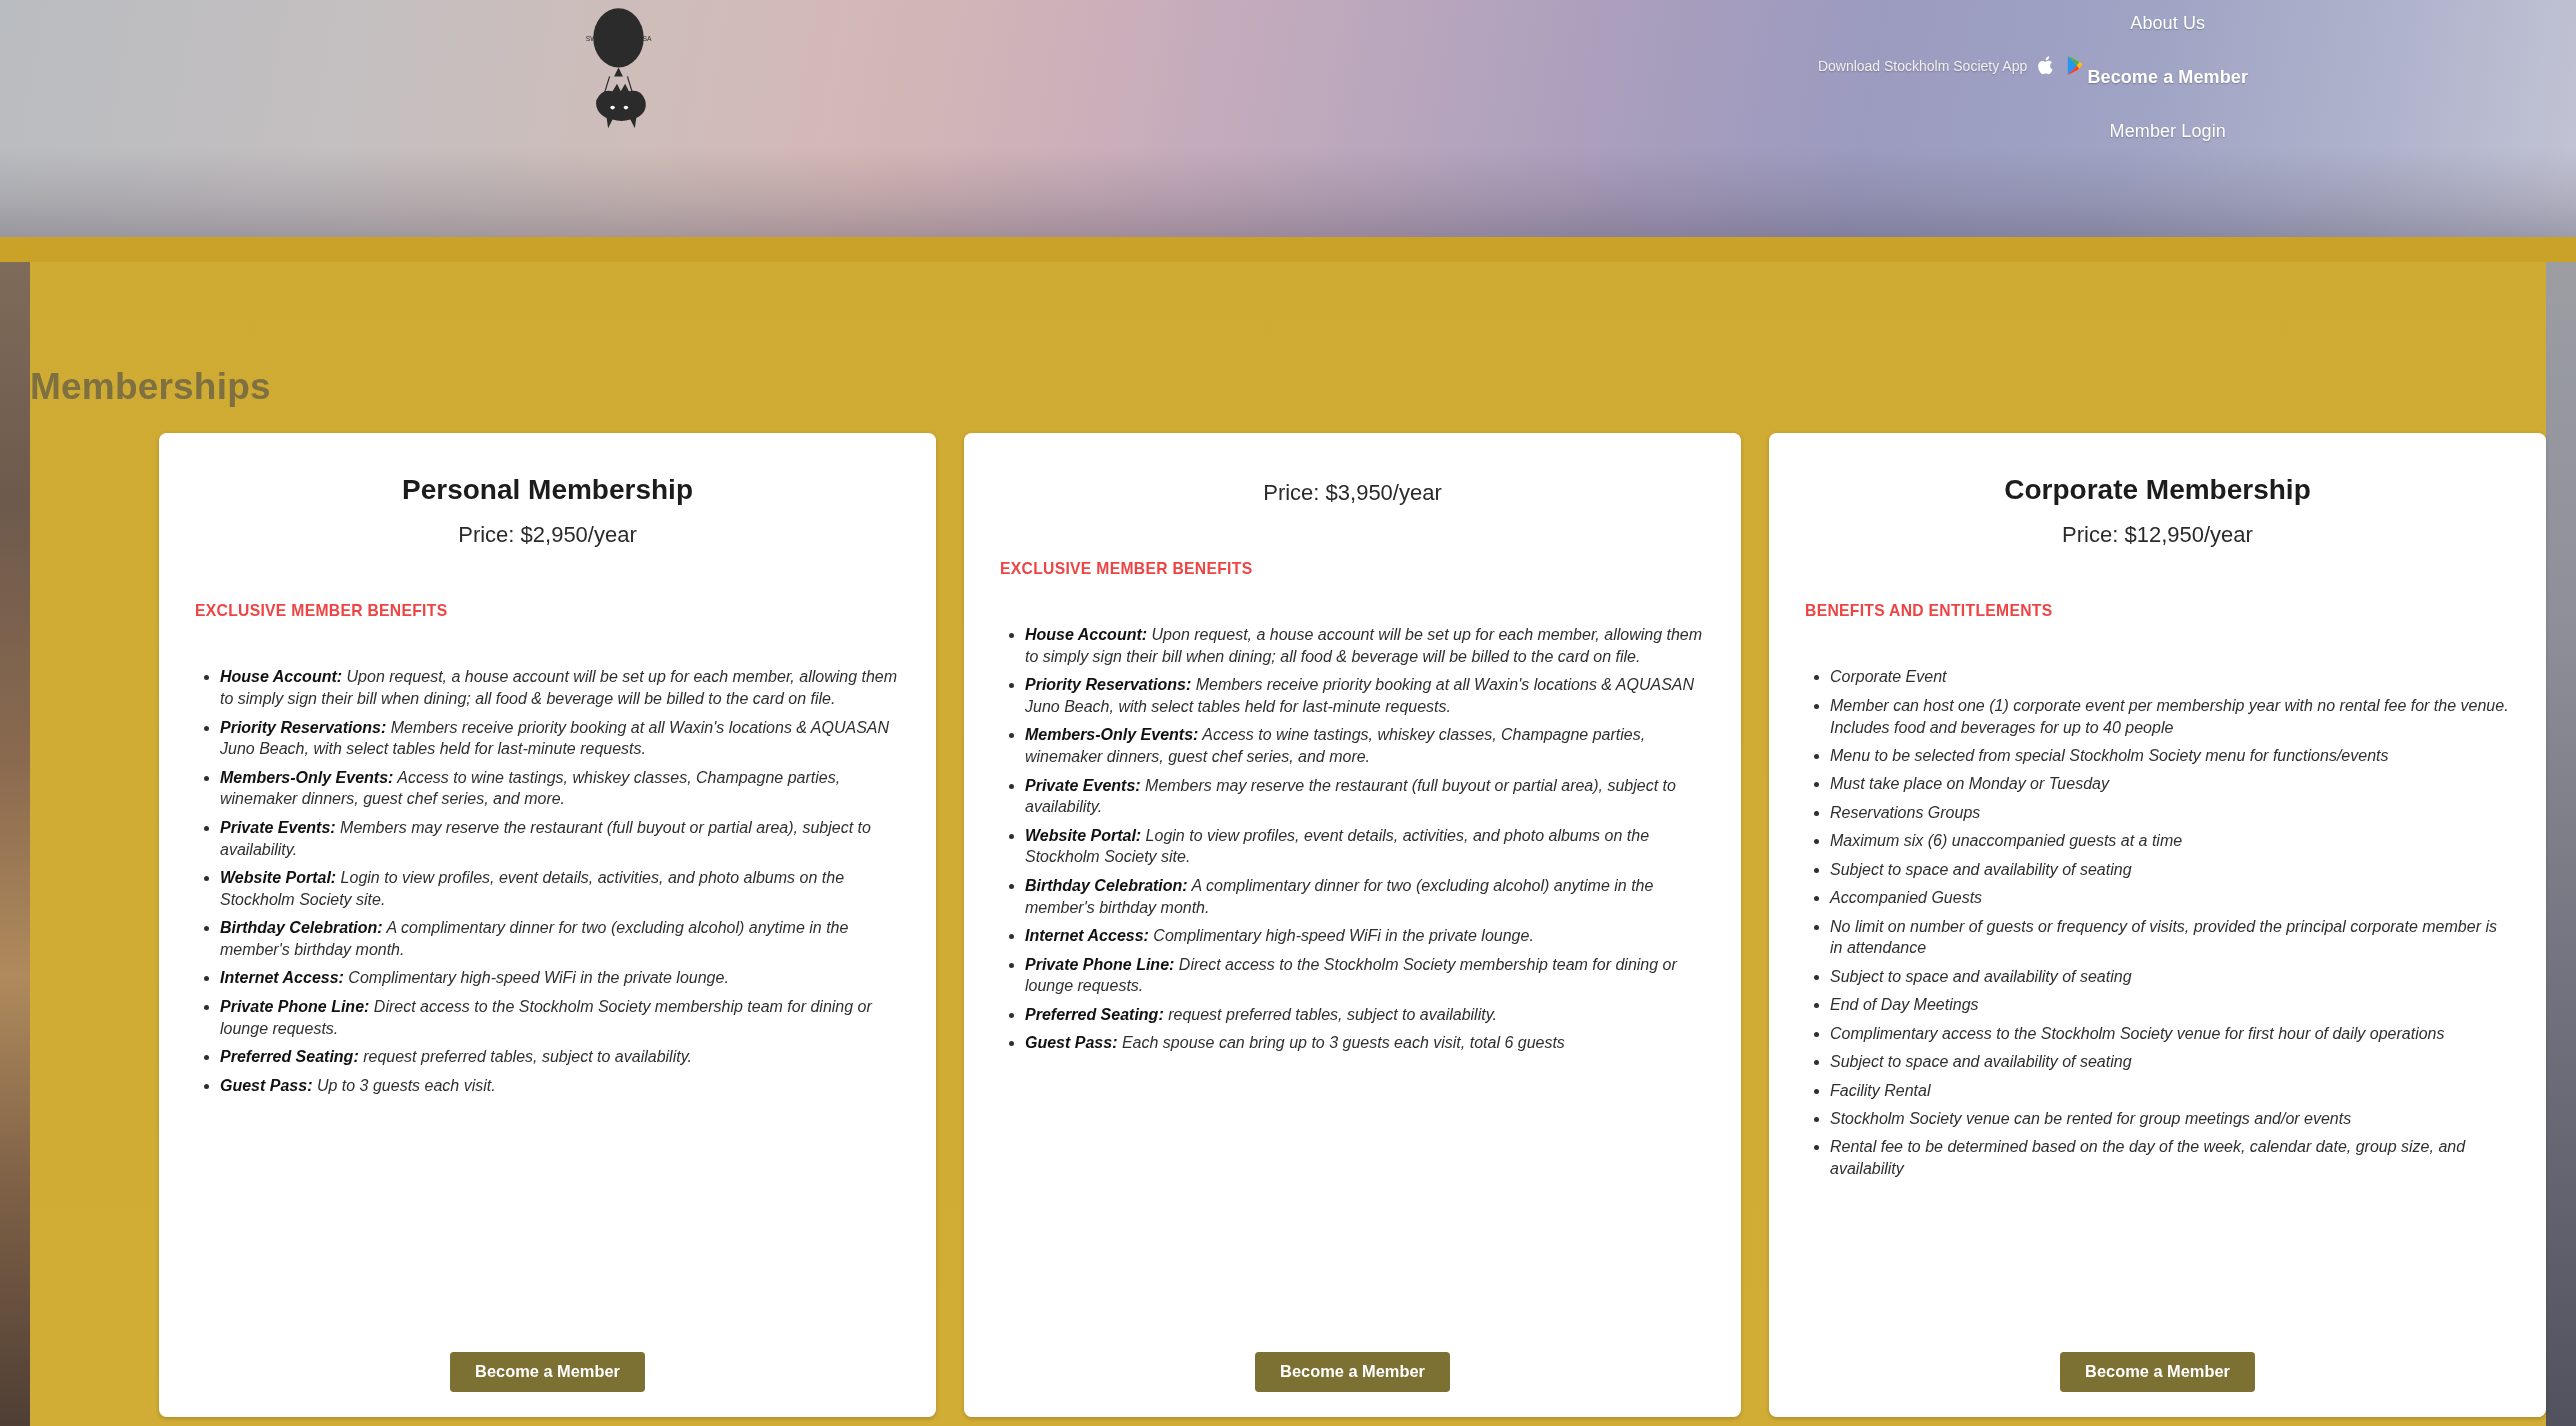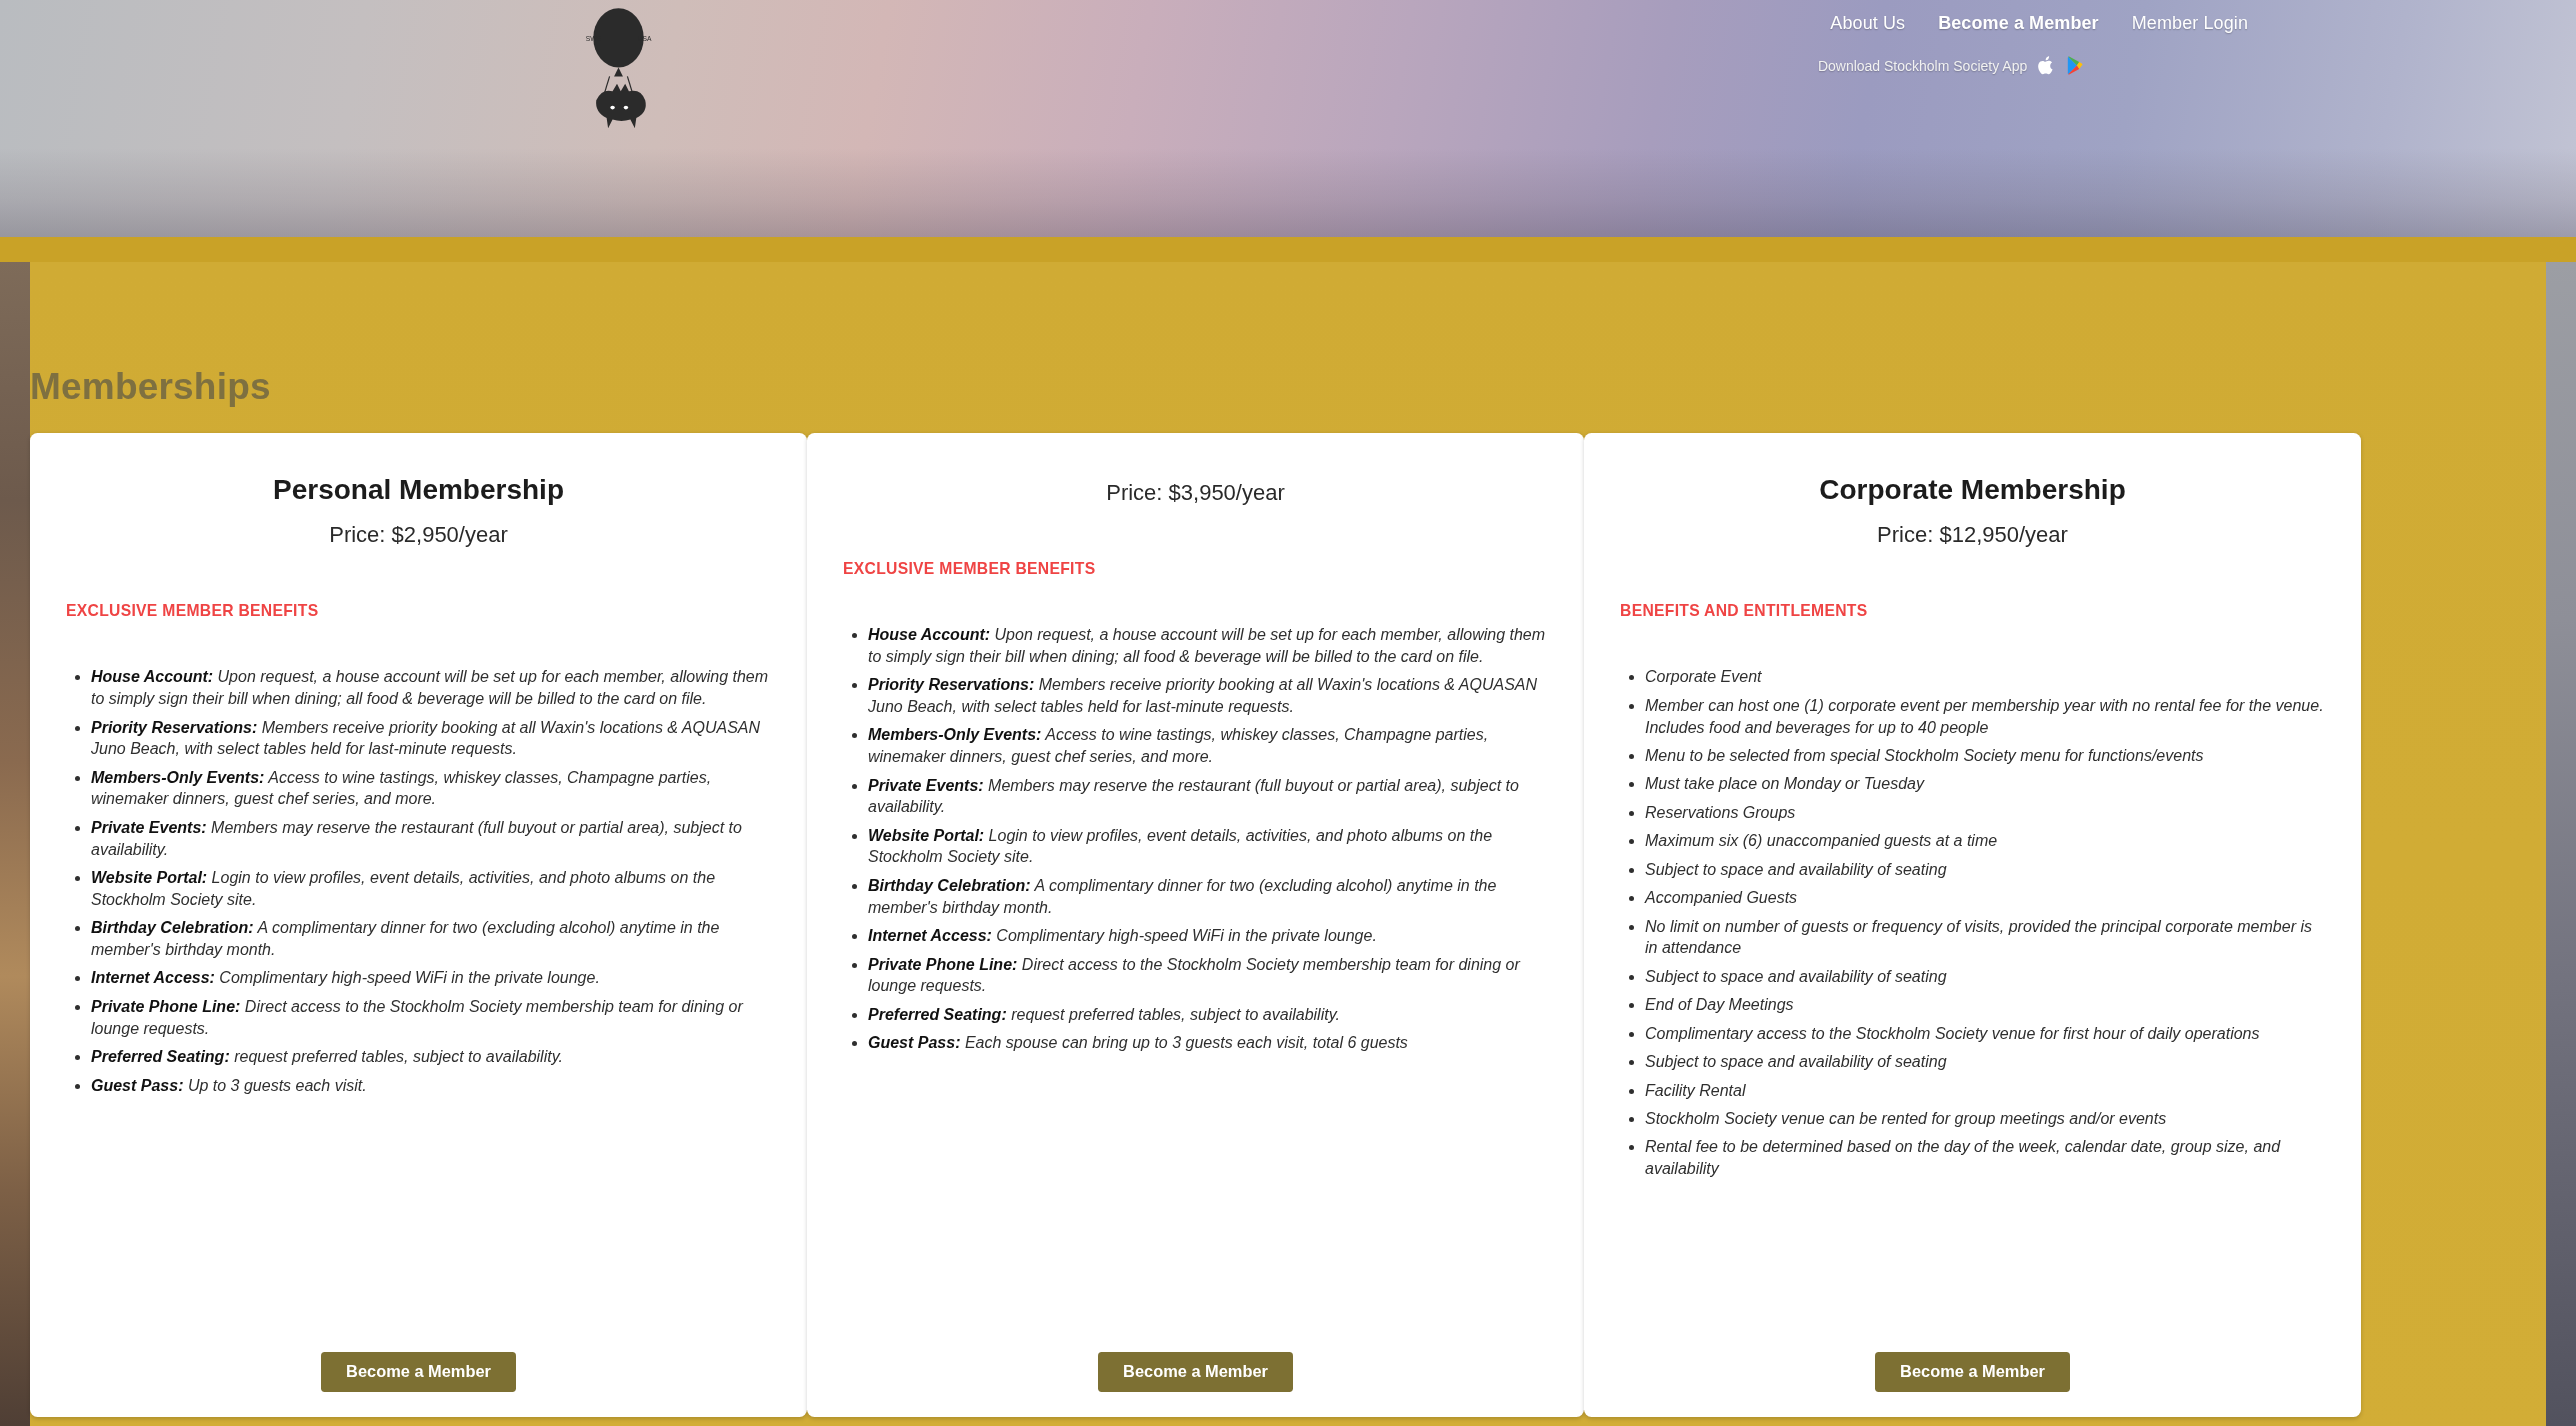--- a/index.html
+++ b/index.html
@@ -50,20 +50,21 @@
   }
   .logo svg { display:block; }
 
   .nav {
     position: absolute;
     right: 328px;
     top: 13.4px;
     display: flex;
     gap: 33px;
     align-items: center;
+    flex-direction: column;
   }
   .nav a {
     color: #ffffff;
     font-size: 18px;
     text-decoration: none;
     letter-spacing: 0.1px;
     text-shadow: 0 0.7px 1.5px rgba(0,0,0,.25);
   }
   .nav a.active { font-weight: 700; }
 
@@ -110,21 +111,22 @@
     font-size: 37px;
     font-weight: 700;
     color: #7e7040;
     padding-top: 104px;
     letter-spacing: 0.2px;
   }
 
   .cards {
     position: relative;
     display: flex;
-    justify-content: flex-start;
+    justify-content: flex-end;
+    gap: 28px;
   }
   .card {
     width: 777px;
     background: #ffffff;
     border-radius: 7.5px;
     box-shadow: 0 1.5px 4.5px rgba(0,0,0,.18);
     padding: 31px 36px 0 36px;
     position: relative;
     min-height: 984px;
   }

